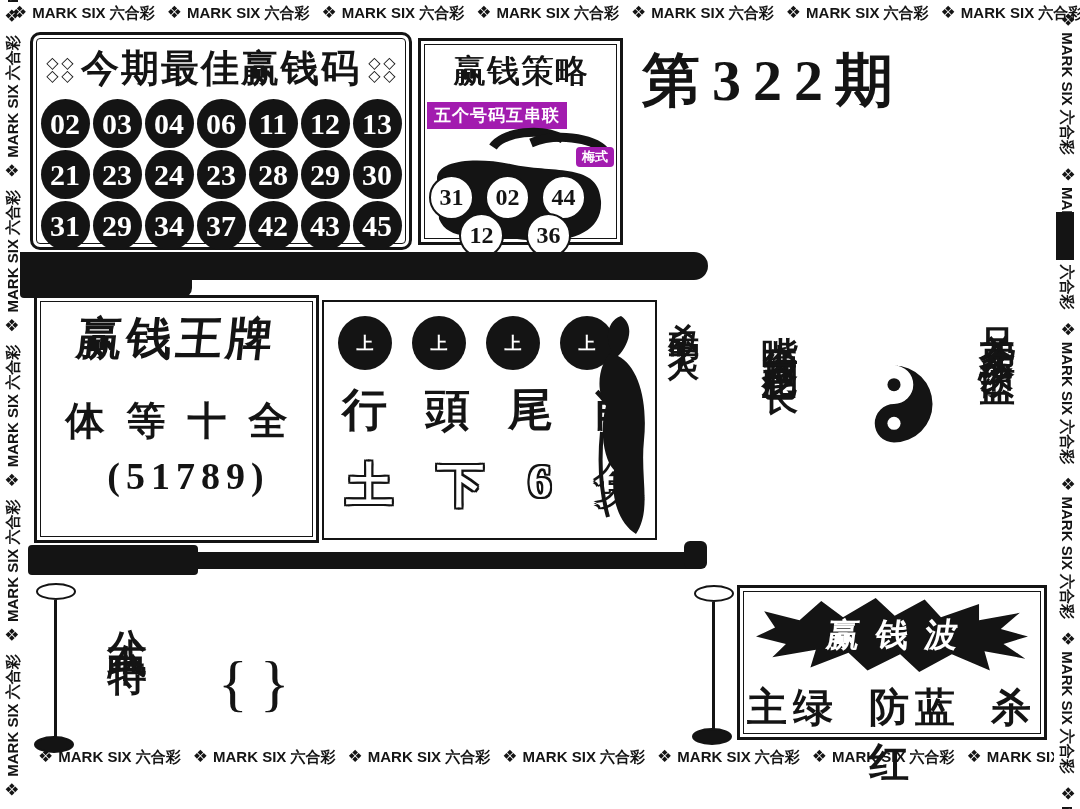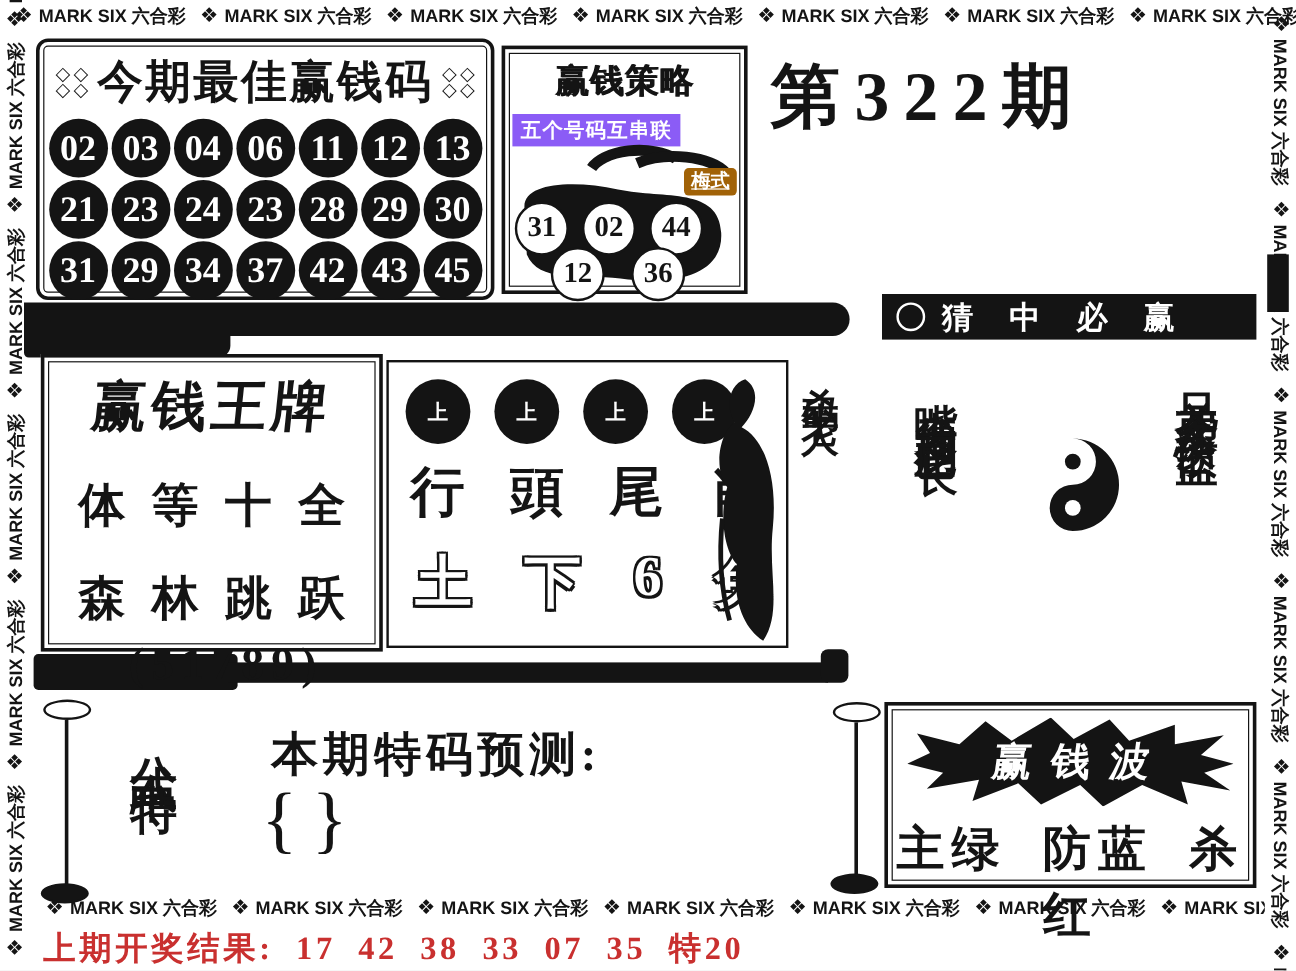--- a/index.html
+++ b/index.html
@@ -29,28 +29,28 @@
   .diamond-cluster { display:grid; grid-template-columns:repeat(2,15px); font-size:16px; line-height:13px; text-align:center; }
   #lucky-grid { margin-top:5px; }
   .lucky-row { display:flex; justify-content:center; gap:3px; margin-top:2px; }
   .num-ball {
     width:49px; height:49px; border-radius:50%; background:#141414; color:#fff;
     display:flex; align-items:center; justify-content:center;
     font-size:30px; font-weight:bold; font-family:"Liberation Serif",serif;
   }
   
   #strategy-box { left:418px; top:38px; width:205px; height:207px; }
-  .strategy-title { text-align:center; font-size:28px; font-weight:700; letter-spacing:1px; margin-top:8px;
+  .strategy-title { text-align:center; font-size:33px; font-weight:400; letter-spacing:1px; margin-top:8px;
     font-family:"Liberation Sans",sans-serif; text-shadow:1px 0 #141414; }
-  .strategy-sub { display:inline-block; background:#8b5cf6; color:#fff; font-size:17px; font-weight:bold;
+  .strategy-sub { display:inline-block; background:#a21caf; color:#fff; font-size:17px; font-weight:bold;
     padding:2px 7px; margin:8px 0 0 6px; font-family:"Liberation Sans",sans-serif; letter-spacing:1px; }
   .s-area { position:relative; width:100%; height:130px; }
   .s-swirl { position:absolute; left:2px; top:-12px; }
-  .s-badge { position:absolute; right:6px; top:18px; background:#a16207; color:#fff; font-size:16px;
-    font-weight:bold; padding:1px 6px; border-radius:4px; font-family:"Liberation Sans",sans-serif;text-decoration:underline; }
+  .s-badge { position:absolute; right:6px; top:18px; background:#a21caf; color:#fff; font-size:13px;
+    font-weight:bold; padding:1px 6px; border-radius:4px; font-family:"Liberation Sans",sans-serif; }
   .s-ball { width:45px; height:45px; border-radius:50%; background:#fff; border:2px solid #141414;
     display:flex; align-items:center; justify-content:center; font-size:24px; font-weight:bold; }
   #sballs1 { position:absolute; left:8px; top:46px; display:flex; gap:11px; }
   #sballs2 { position:absolute; left:38px; top:84px; display:flex; gap:22px; }
   
   #issue-title { position:absolute; left:642px; top:42px; font-size:58px; font-weight:700; letter-spacing:12px; }
   
   .bar { position:absolute; background:#141414; }
   #topbar-main { left:20px; top:252px; width:688px; height:28px; border-radius:0 14px 14px 0; }
   #topbar-sub  { left:20px; top:274px; width:172px; height:24px; border-radius:0 0 10px 4px; }
@@ -189,21 +189,20 @@
   <div class="bar" id="topbar-main"></div>
   <div class="bar" id="topbar-sub"></div>
   <div class="bar" id="botbar-thick"></div>
   <div class="bar" id="botbar-thin"></div>
   <div class="bar" id="botbar-hook"></div>
   <div class="bar" id="right-tab"></div>
 
   <div id="ace-box" class="dbox">
     <div class="ace-title">赢钱王牌</div>
     <div class="ace-line">体等十全</div>
-    <div class="ace-line">森林跳跃</div>
     <div class="ace-num">(51789)</div>
   </div>
 
   <div id="middle-box">
     <div id="mid-circles">
         <div class="mid-circle">上</div>
         <div class="mid-circle">上</div>
         <div class="mid-circle">上</div>
         <div class="mid-circle">上</div>
       </div>
@@ -220,50 +219,44 @@
       <span class="outline-text">兔</span>
     </div>
     <svg id="ink-figure" width="95" height="225" viewBox="0 0 95 225">
       <path d="M55,4 C70,14 62,34 52,44 C72,54 82,88 78,128 C74,166 86,198 70,222 C54,212 44,188 48,158 C38,148 33,118 40,94 C28,78 34,48 46,40 C38,26 42,8 55,4 Z" fill="#141414"></path>
       <path d="M36,120 C33,150 35,180 42,205" stroke="#141414" stroke-width="4" fill="none"></path>
     </svg>
   </div>
   <div id="kill-code-label" class="vtext">杀码老人</div>
 
   <div id="right-panel">
-    <div class="rp-header">
-      <span class="seal"></span>
-      <span class="rp-header-text">猜中必赢</span>
-    </div>
     <div id="rp-col-left" class="rp-col vtext">嘴尖牙利尾巴长</div>
     <div id="rp-col-right" class="rp-col vtext">兄弟众多一惯盗</div>
     <svg id="yinyang" width="82" height="82" viewBox="0 0 100 100">
       <circle cx="50" cy="50" r="47" fill="#fff"></circle>
       <path d="M50,3 A47,47 0 0 1 50,97 A23.5,23.5 0 0 1 50,50 A23.5,23.5 0 0 0 50,3 Z" fill="#141414"></path>
       <circle cx="50" cy="26.5" r="8" fill="#141414"></circle>
       <circle cx="50" cy="73.5" r="8" fill="#fff"></circle>
     </svg>
   </div>
 
   <div class="rod-cap" style="left:36px;top:583px;"></div>
   <div class="rod-line" style="left:54px;top:600px;height:138px;"></div>
   <div class="rod-cap filled" style="left:34px;top:736px;"></div>
   <div class="rod-cap" style="left:694px;top:585px;"></div>
   <div class="rod-line" style="left:712px;top:602px;height:128px;"></div>
   <div class="rod-cap filled" style="left:692px;top:728px;"></div>
 
   <div id="formula-side" class="vtext">公式中特</div>
-  <div id="formula-heading">本期特码预测:</div>
   <div id="zodiac-row">
     <span class="brace">{</span>
     <span class="brace">}</span>
   </div>
 
   <div id="wave-box" class="dbox">
     <div id="wave-star">
       <span id="wave-title">赢钱波</span>
     </div>
     <div id="wave-line">主绿 防蓝 杀红</div>
   </div>
 
-  <div id="result-line" style="color: rgb(201, 48, 47);">上期开奖结果: 17 42 38 33 07 35 特20</div>
 
 </div>
 
 </body></html>

